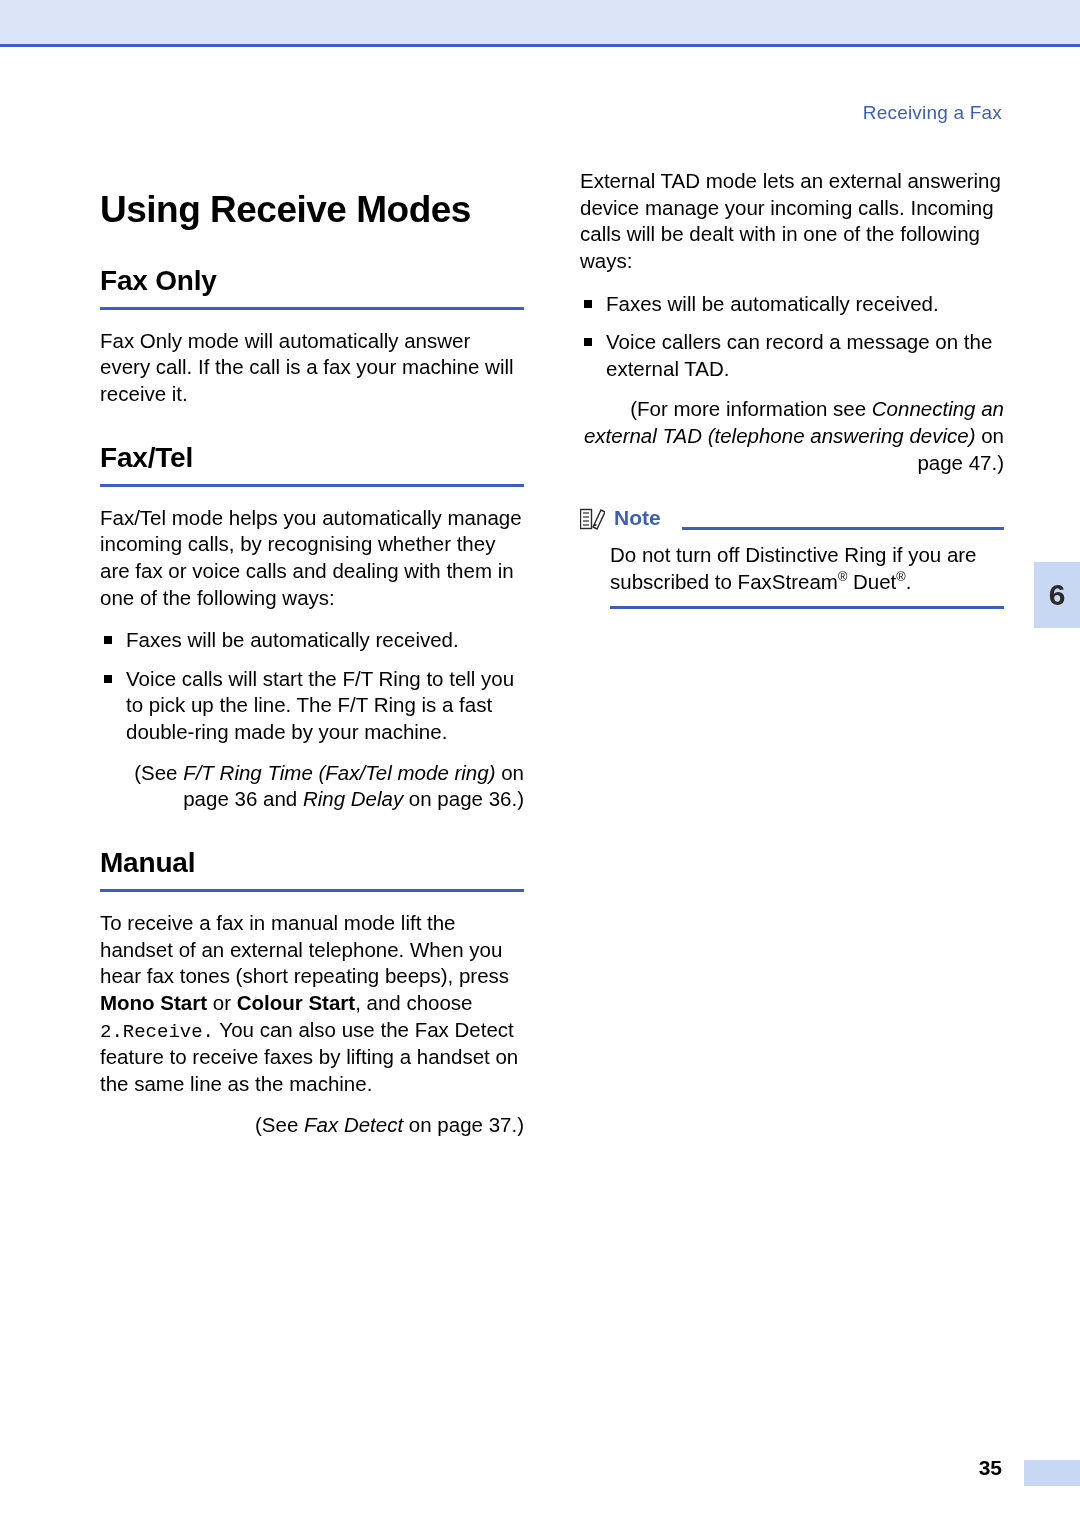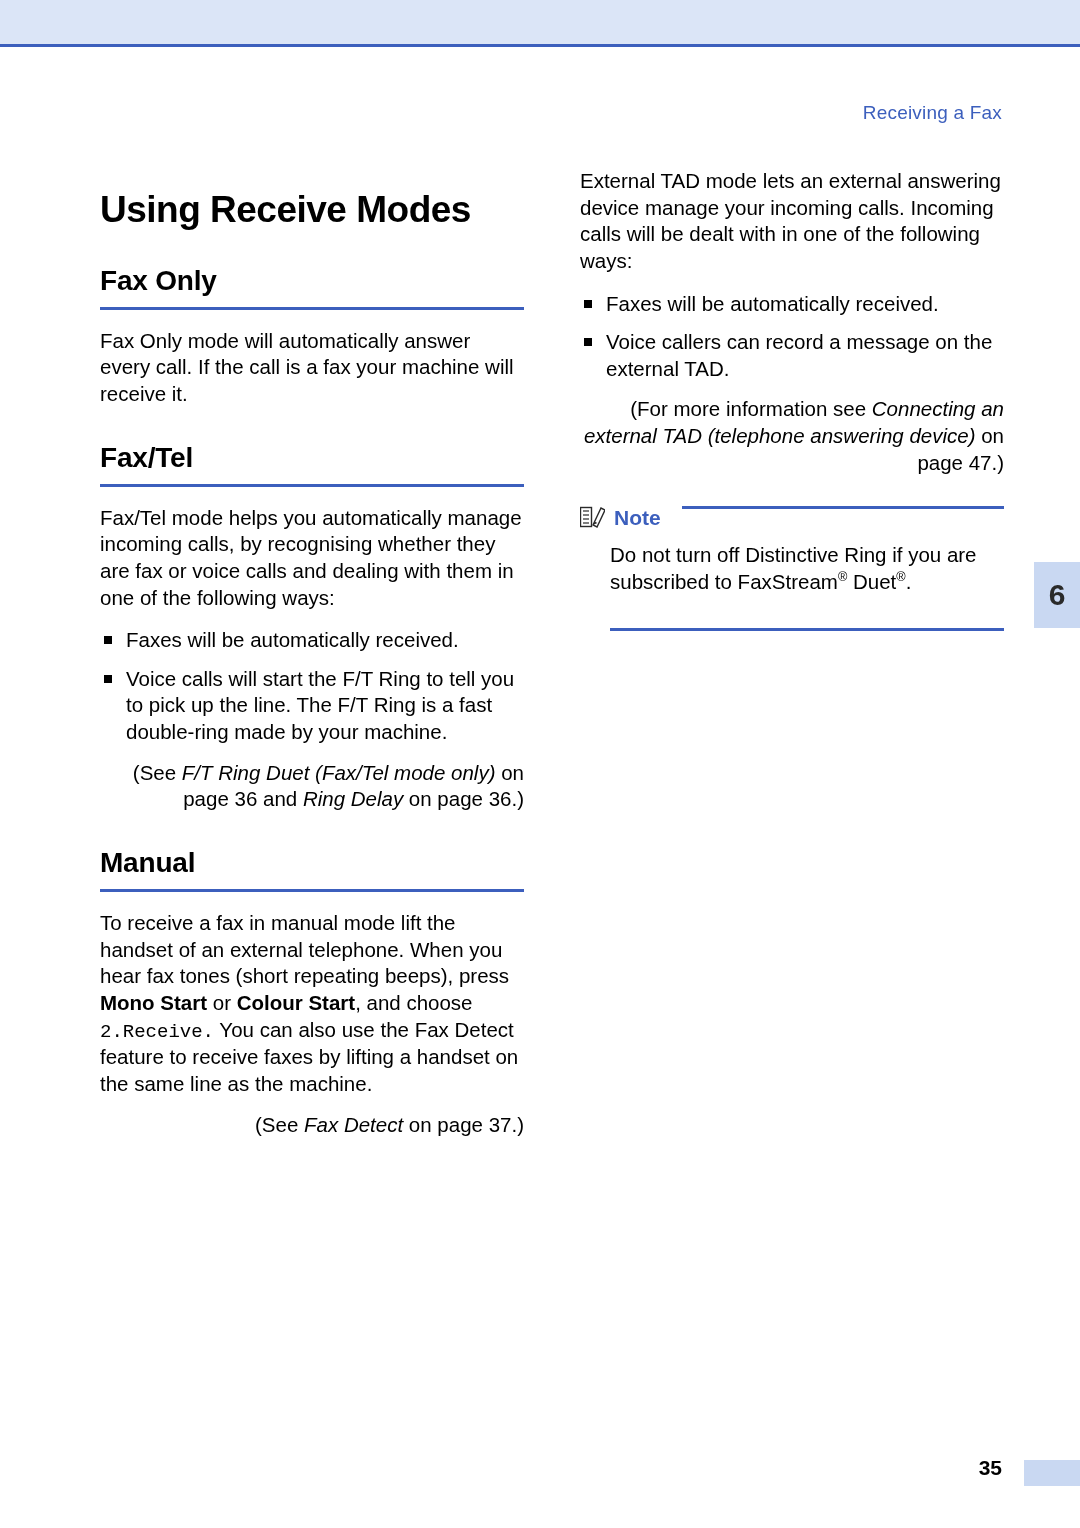--- a/index.html
+++ b/index.html
@@ -113,21 +113,21 @@
     left: 4px;
     top: 9px;
     width: 8px;
     height: 8px;
     background: #000;
   }
   
   .note-box { margin-top: 30px; }
   .note-head {
     display: flex;
-    align-items: flex-start;
+    align-items: flex-end;
     gap: 9px;
   }
   .note-icon {
     width: 25px;
     height: 22px;
     position: relative;
     flex: none;
   }
   .note-rule {
     flex: 1 1 auto;
@@ -137,21 +137,21 @@
   }
   .note-label {
     font-size: 21px;
     font-weight: bold;
     color: #3c5fbd;
   }
   .note-body {
     font-size: 20.5px;
     line-height: 1.30;
     margin: 12px 0 0 30px;
-    padding-bottom: 32px;
+    padding-bottom: 10px;
     border-bottom: 3px solid #3c5fbd;
   }
   sup { font-size: 0.62em; vertical-align: super; }
 
   
   .footer {
     position: absolute;
     right: 78px;
     bottom: 48px;
     font-size: 21px;
@@ -186,21 +186,21 @@
   <p class="body">Fax Only mode will automatically answer every call. If the call is a fax your machine will receive it.</p>
 
   <h2 class="section">Fax/Tel</h2>
   <p class="body">Fax/Tel mode helps you automatically manage incoming calls, by recognising whether they are fax or voice calls and dealing with them in one of the following ways:</p>
 
   <ul class="bullets">
     <li>Faxes will be automatically received.</li>
     <li>Voice calls will start the F/T Ring to tell you to pick up the line. The F/T Ring is a fast double-ring made by your machine.</li>
   </ul>
 
-  <p class="body tight"><span>(See </span><span class="ital">F/T Ring Duet (Fax/Tel mode only)</span><span> on page 36 and </span><span class="ital">Ring Delay</span><span> on page 36.)</span></p>
+  <p class="body tight"><span>(See </span><span class="ital">F/T Ring Time (Fax/Tel mode ring)</span><span> on page 36 and </span><span class="ital">Ring Delay</span><span> on page 36.)</span></p>
 
   <h2 class="section">Manual</h2>
   <p class="body"><span>To receive a fax in manual mode lift the handset of an external telephone. When you hear fax tones (short repeating beeps), press </span><span class="bold">Mono Start</span><span> or </span><span class="bold">Colour Start</span><span>, and choose </span><span class="mono">2.Receive.</span><span> You can also use the Fax Detect feature to receive faxes by lifting a handset on the same line as the machine.</span></p>
 
   <p class="body tight"><span>(See </span><span class="ital">Fax Detect</span><span> on page 37.)</span></p>
 
 </div>
 
 <div class="col col-right">
 

